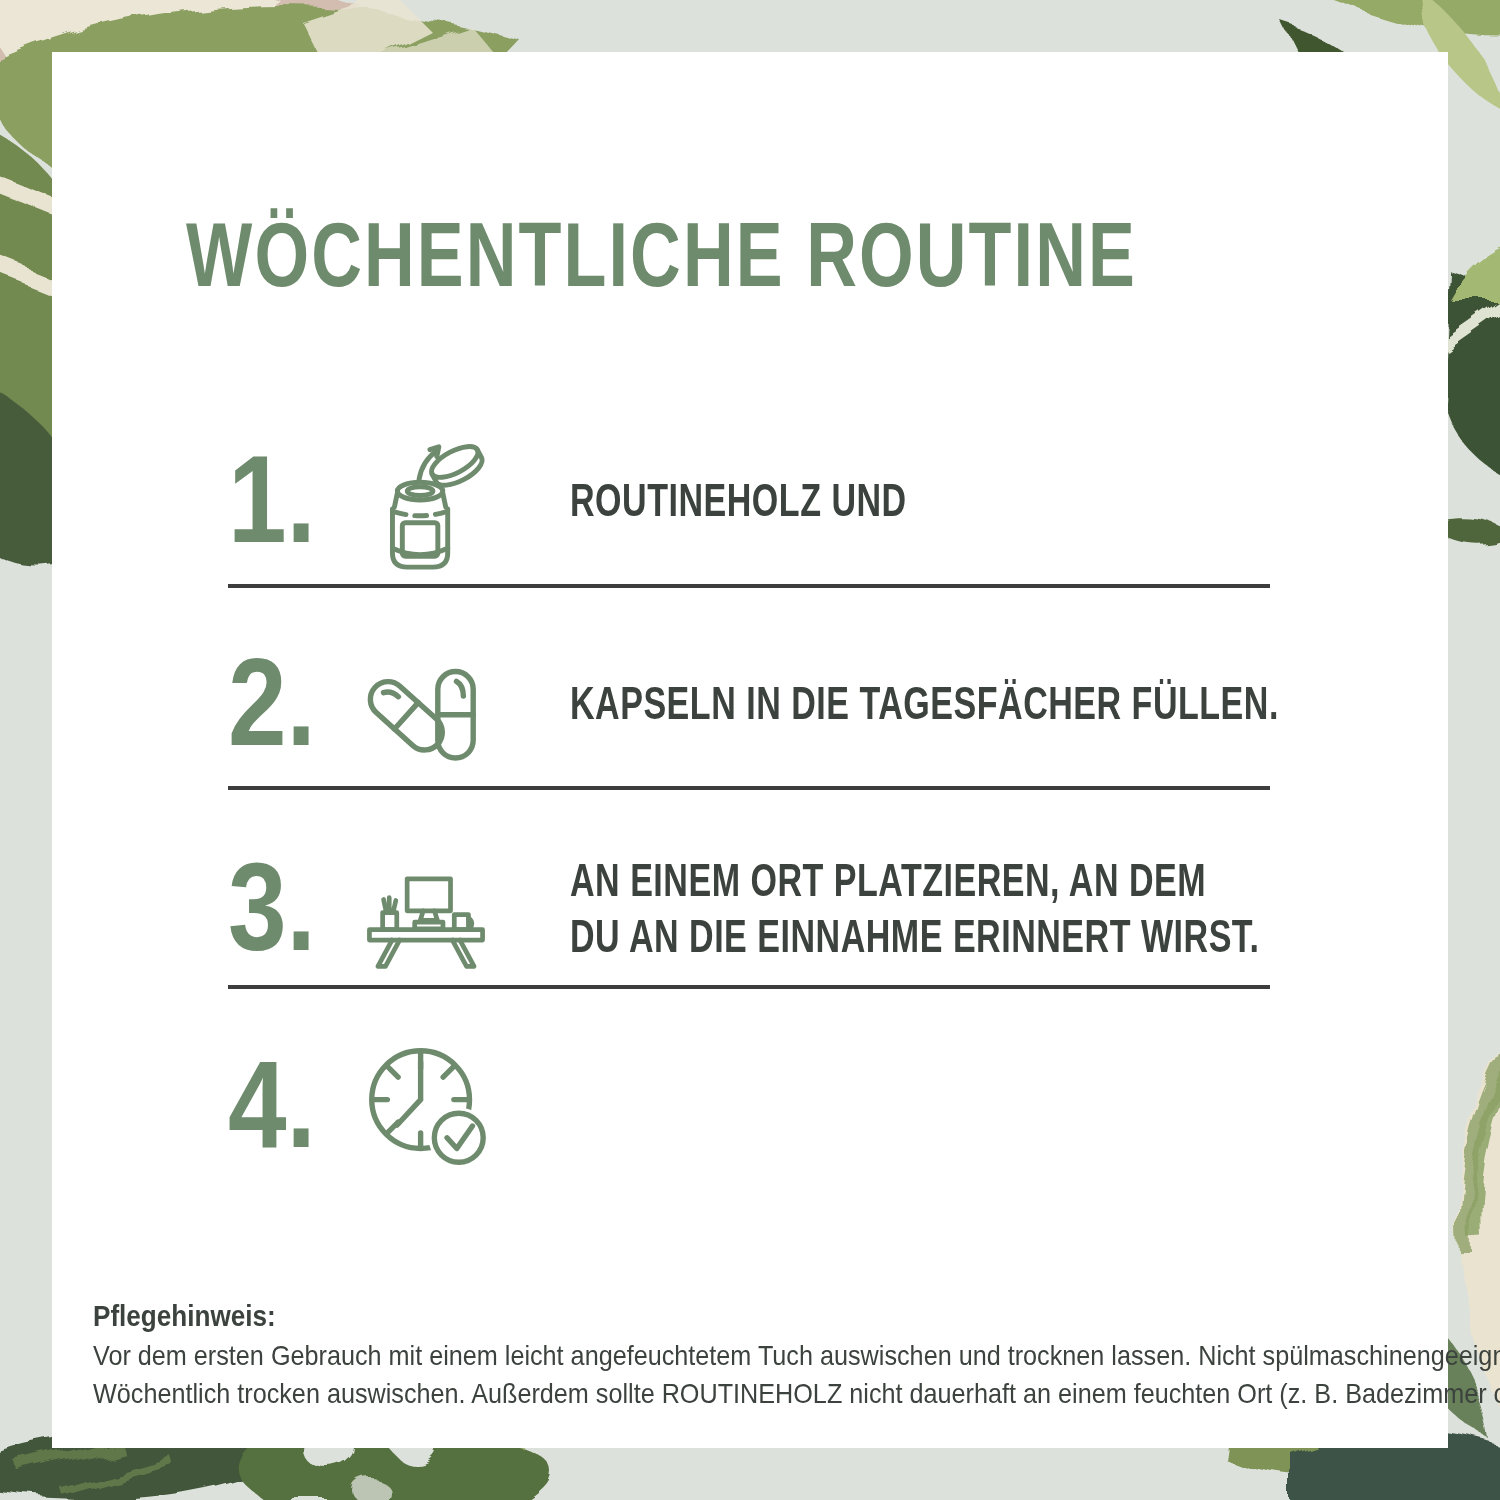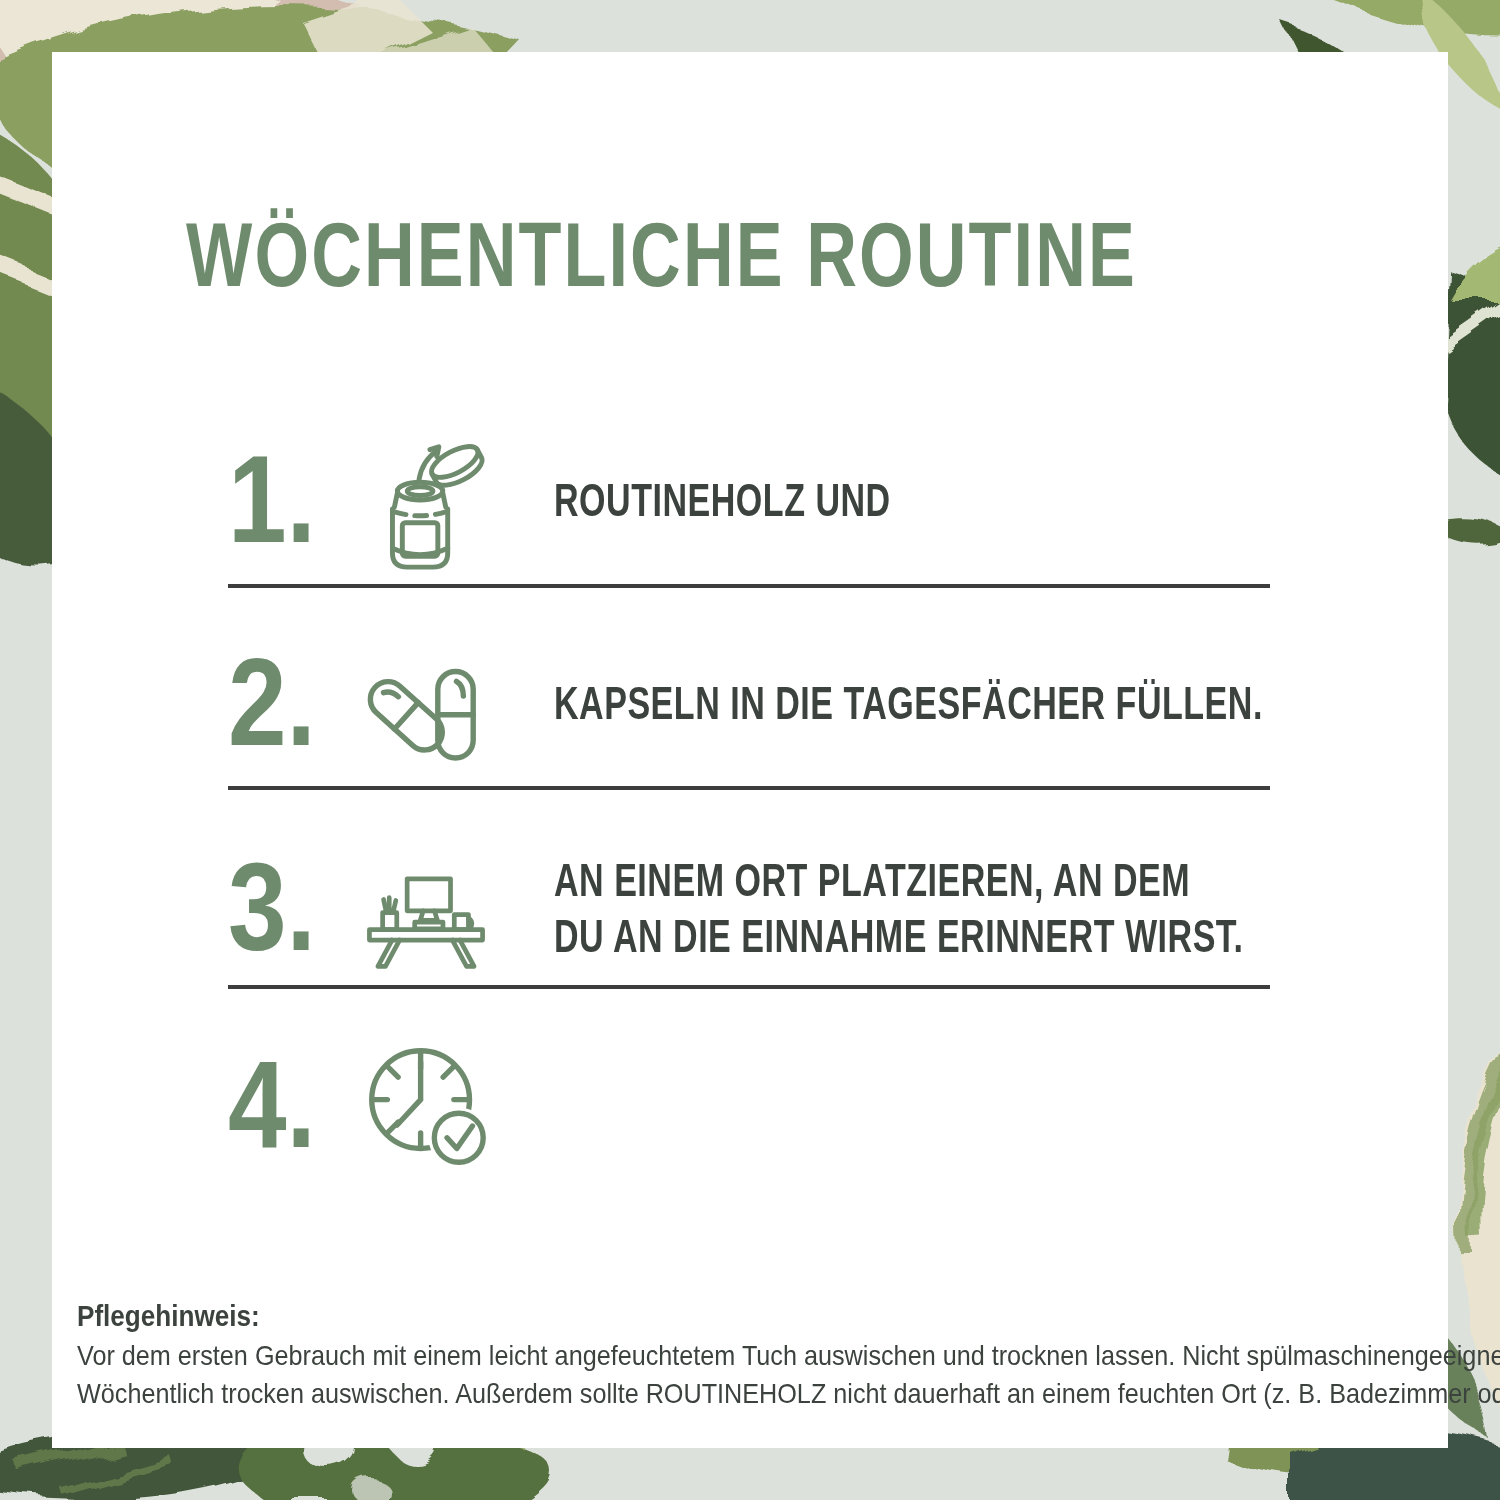--- a/index.html
+++ b/index.html
@@ -23,25 +23,25 @@
     position:absolute;top:114px;left:0;width:100%;text-align:left;
     font-weight:bold;font-size:90px;line-height:1;color:var(--accent);
     letter-spacing:.03em;
     margin-top:44px;
   }
   .title .cx{--sx:.78;}
   .row{position:absolute;left:176px;width:1060px;display:flex;align-items:center;}
   .num{width:132px;flex:0 0 132px;}
   .num-t{font-weight:bold;font-size:124px;line-height:.9;color:var(--accent);--sx:.85;}
   .icon{width:132px;flex:0 0 132px;display:flex;justify-content:center;align-items:center;color:var(--accent);}
-  .txt{margin-left:62px;color:var(--text);}
+  .txt{margin-left:78px;color:var(--text);}
   .line{font-weight:bold;font-size:46px;line-height:56px;letter-spacing:.015em;}
   .line .cx{--sx:.74;}
   .divider{position:absolute;left:176px;width:1042px;height:4px;background:var(--divider);}
-  .care{position:absolute;left:25px;top:1244px;width:1335px;color:var(--text);}
+  .care{position:absolute;left:41px;top:1244px;width:1335px;color:var(--text);}
   .care-h{font-weight:bold;font-size:29px;line-height:41px;}
   .care-l{font-size:28px;line-height:38px;}
   .care .cx{--sx:.9;}
 </style>
 </head>
 <body>
 
 <div id="stage">
 
   <svg class="bg-svg" viewBox="0 0 1500 1500" aria-hidden="true">

